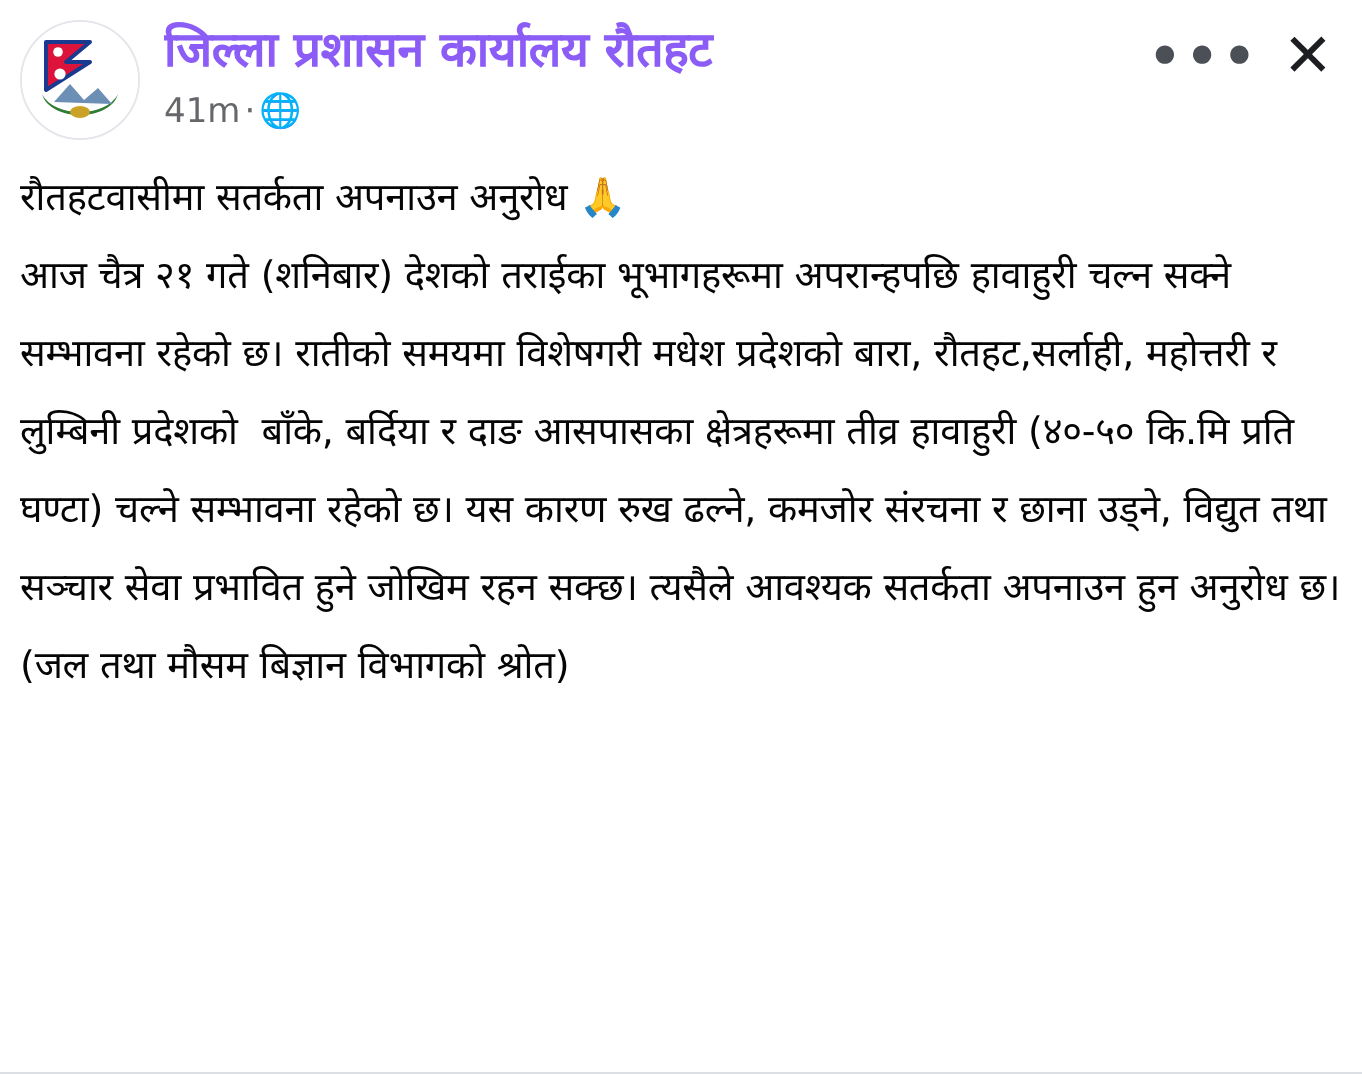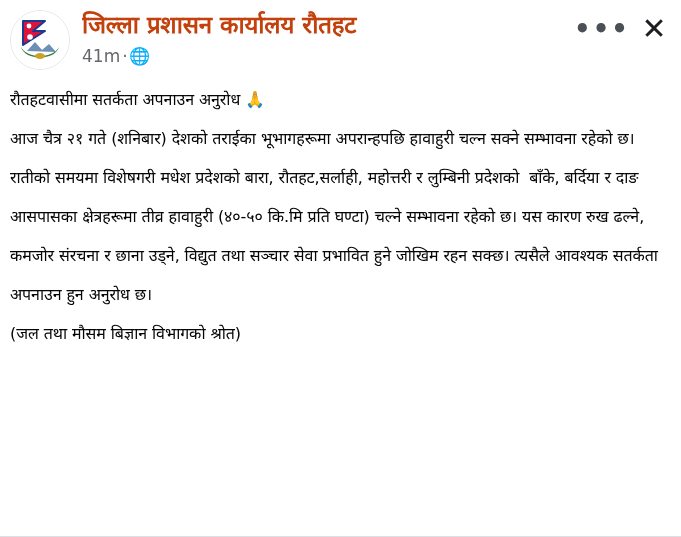--- a/index.html
+++ b/index.html
@@ -49,21 +49,21 @@
     flex: 1 1 auto;
     padding-left: 12px;
     min-width: 0;
     padding-top: 2px;
   }
 
   .page-name {
     font-family: "DejaVu Sans", sans-serif;
     font-size: 24px;
     font-weight: bold;
-    color: #c2410c;
+    color: #8b5cf6;
     line-height: 30px;
     white-space: nowrap;
     overflow: hidden;
     text-overflow: ellipsis;
     letter-spacing: -0.2px;
   }
 
   .meta-row {
     display: flex;
     align-items: center;
@@ -120,21 +120,21 @@
     font-weight: 300;
   }
 
   
   .post-body {
     padding: 14px 10px 0 10px;
     box-sizing: border-box;
   }
   .post-text {
     font-family: "DejaVu Sans", sans-serif;
-    font-size: 16px;
+    font-size: 19px;
     line-height: 39px;
     color: #050505;
     white-space: pre-wrap;
     word-wrap: break-word;
     letter-spacing: -0.1px;
   }
 
   .bottom-divider {
     position: absolute;
     left: 0;

